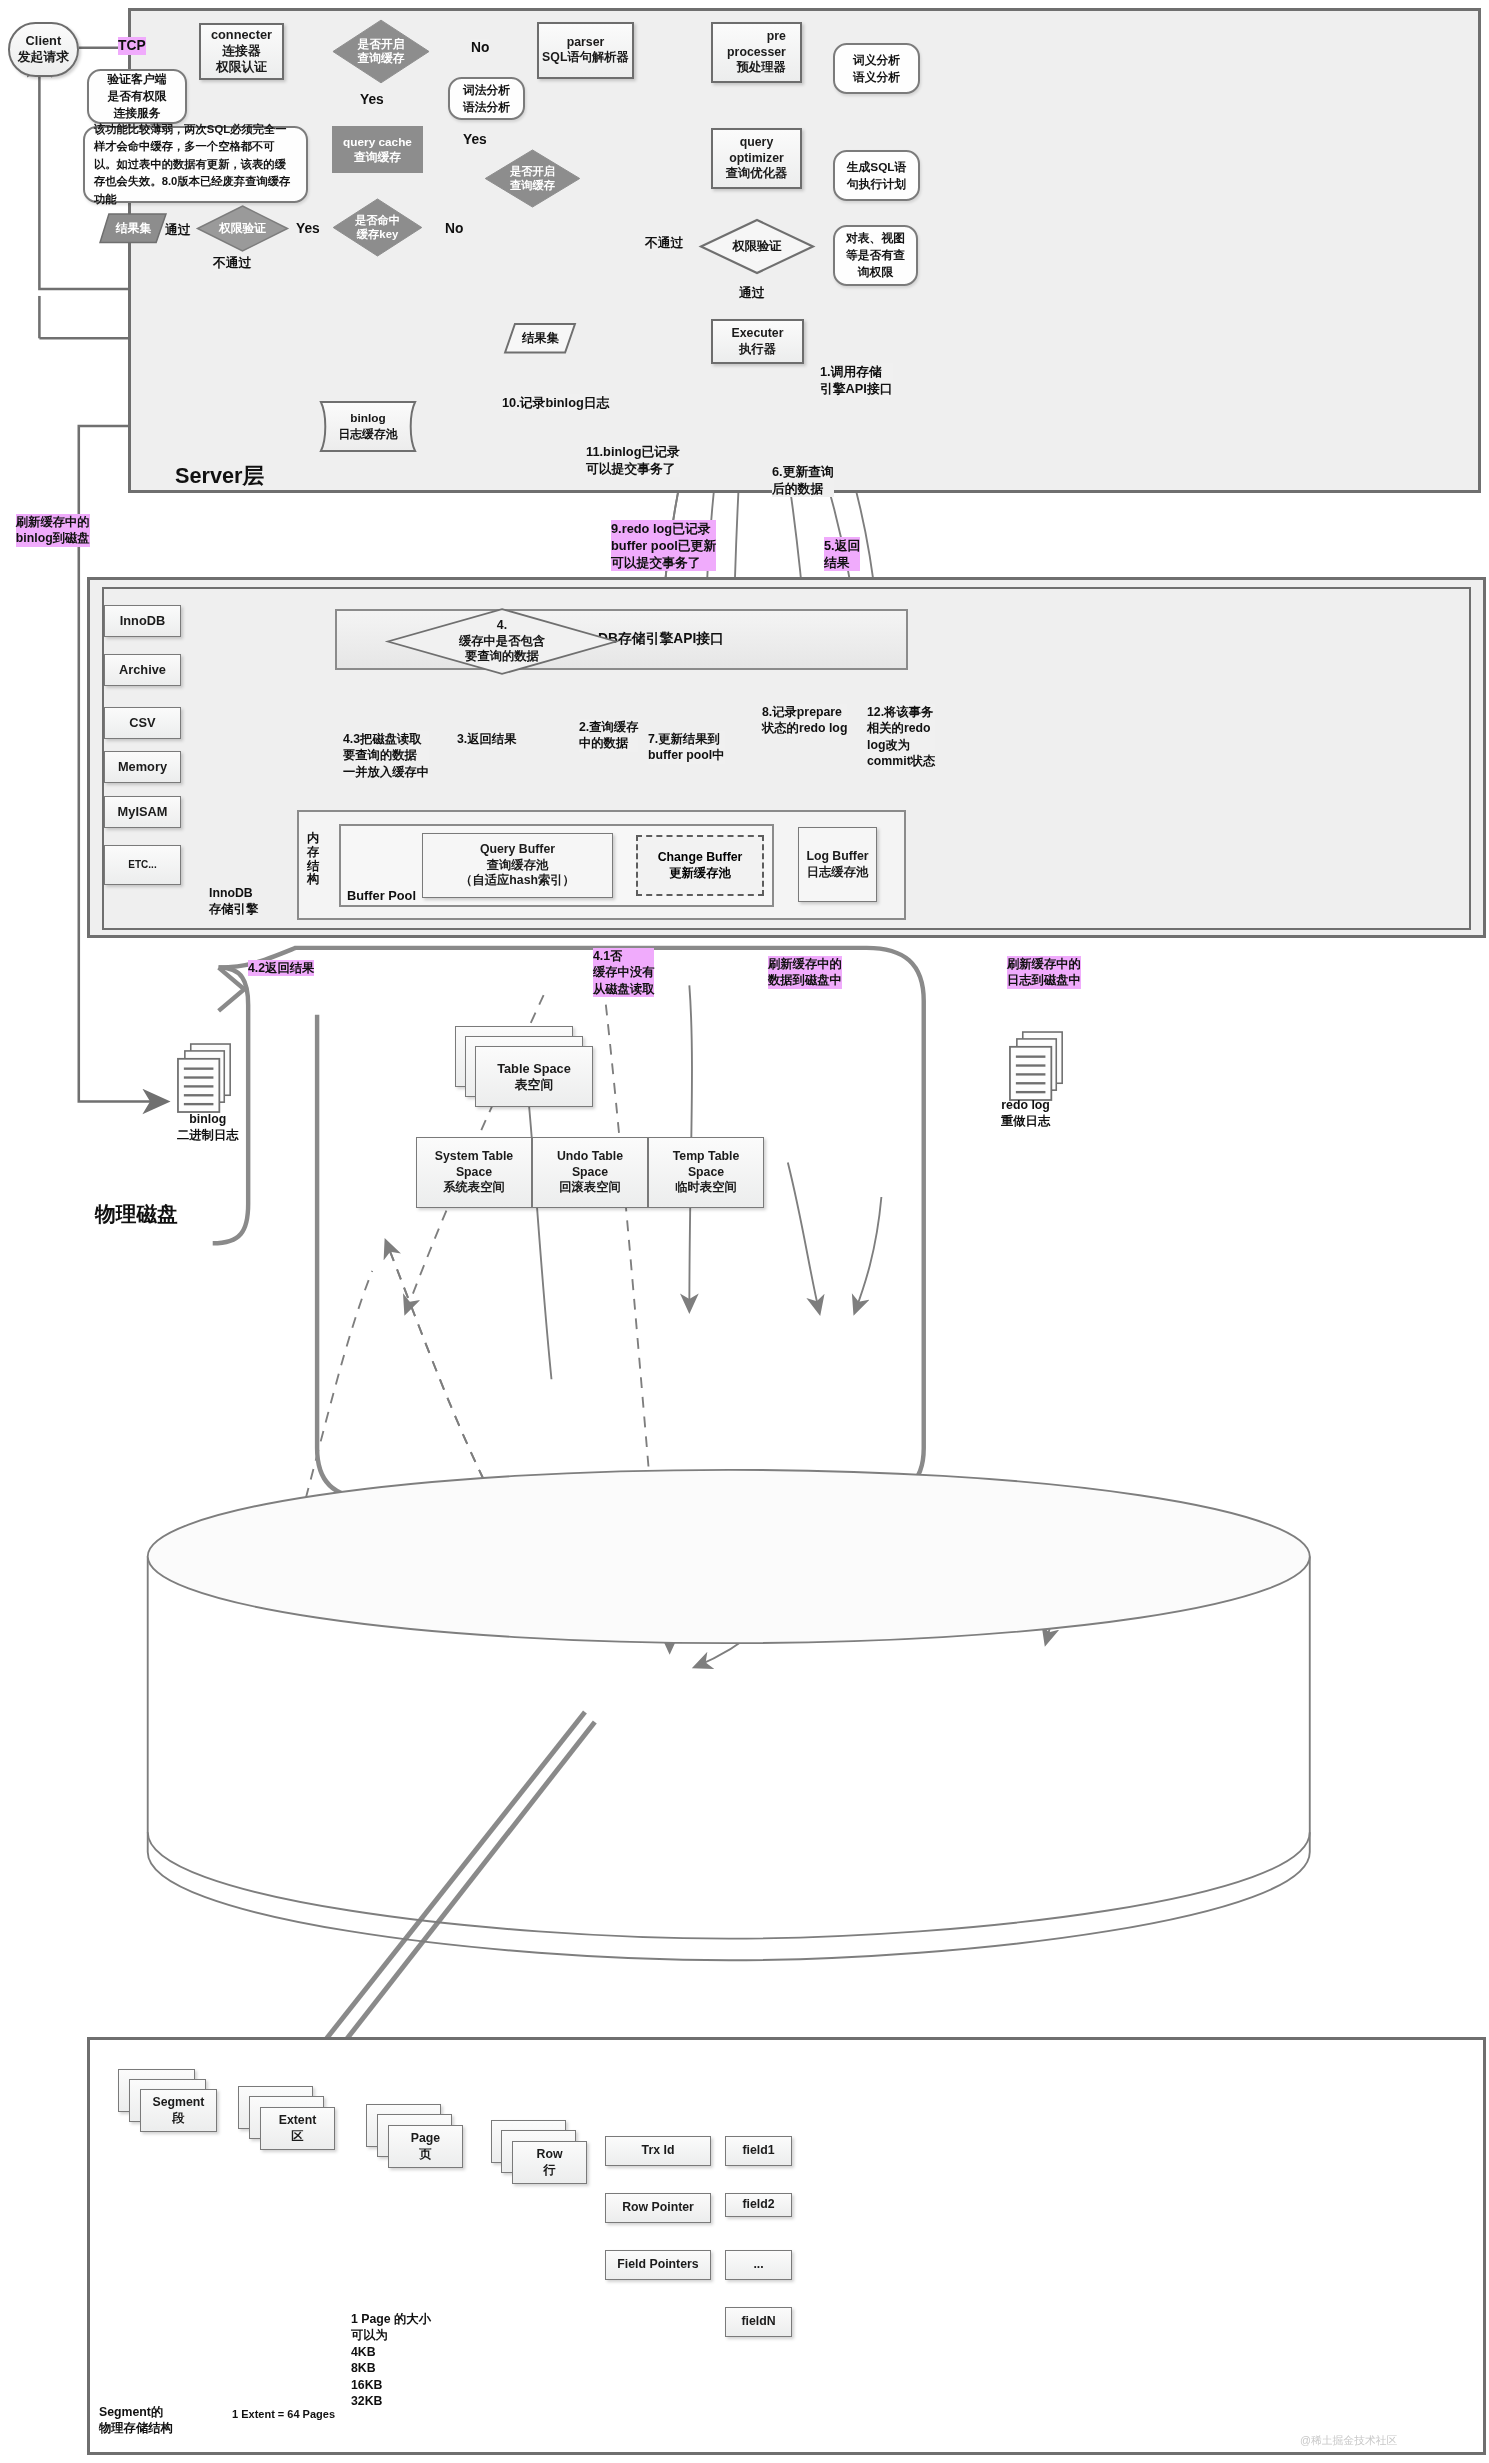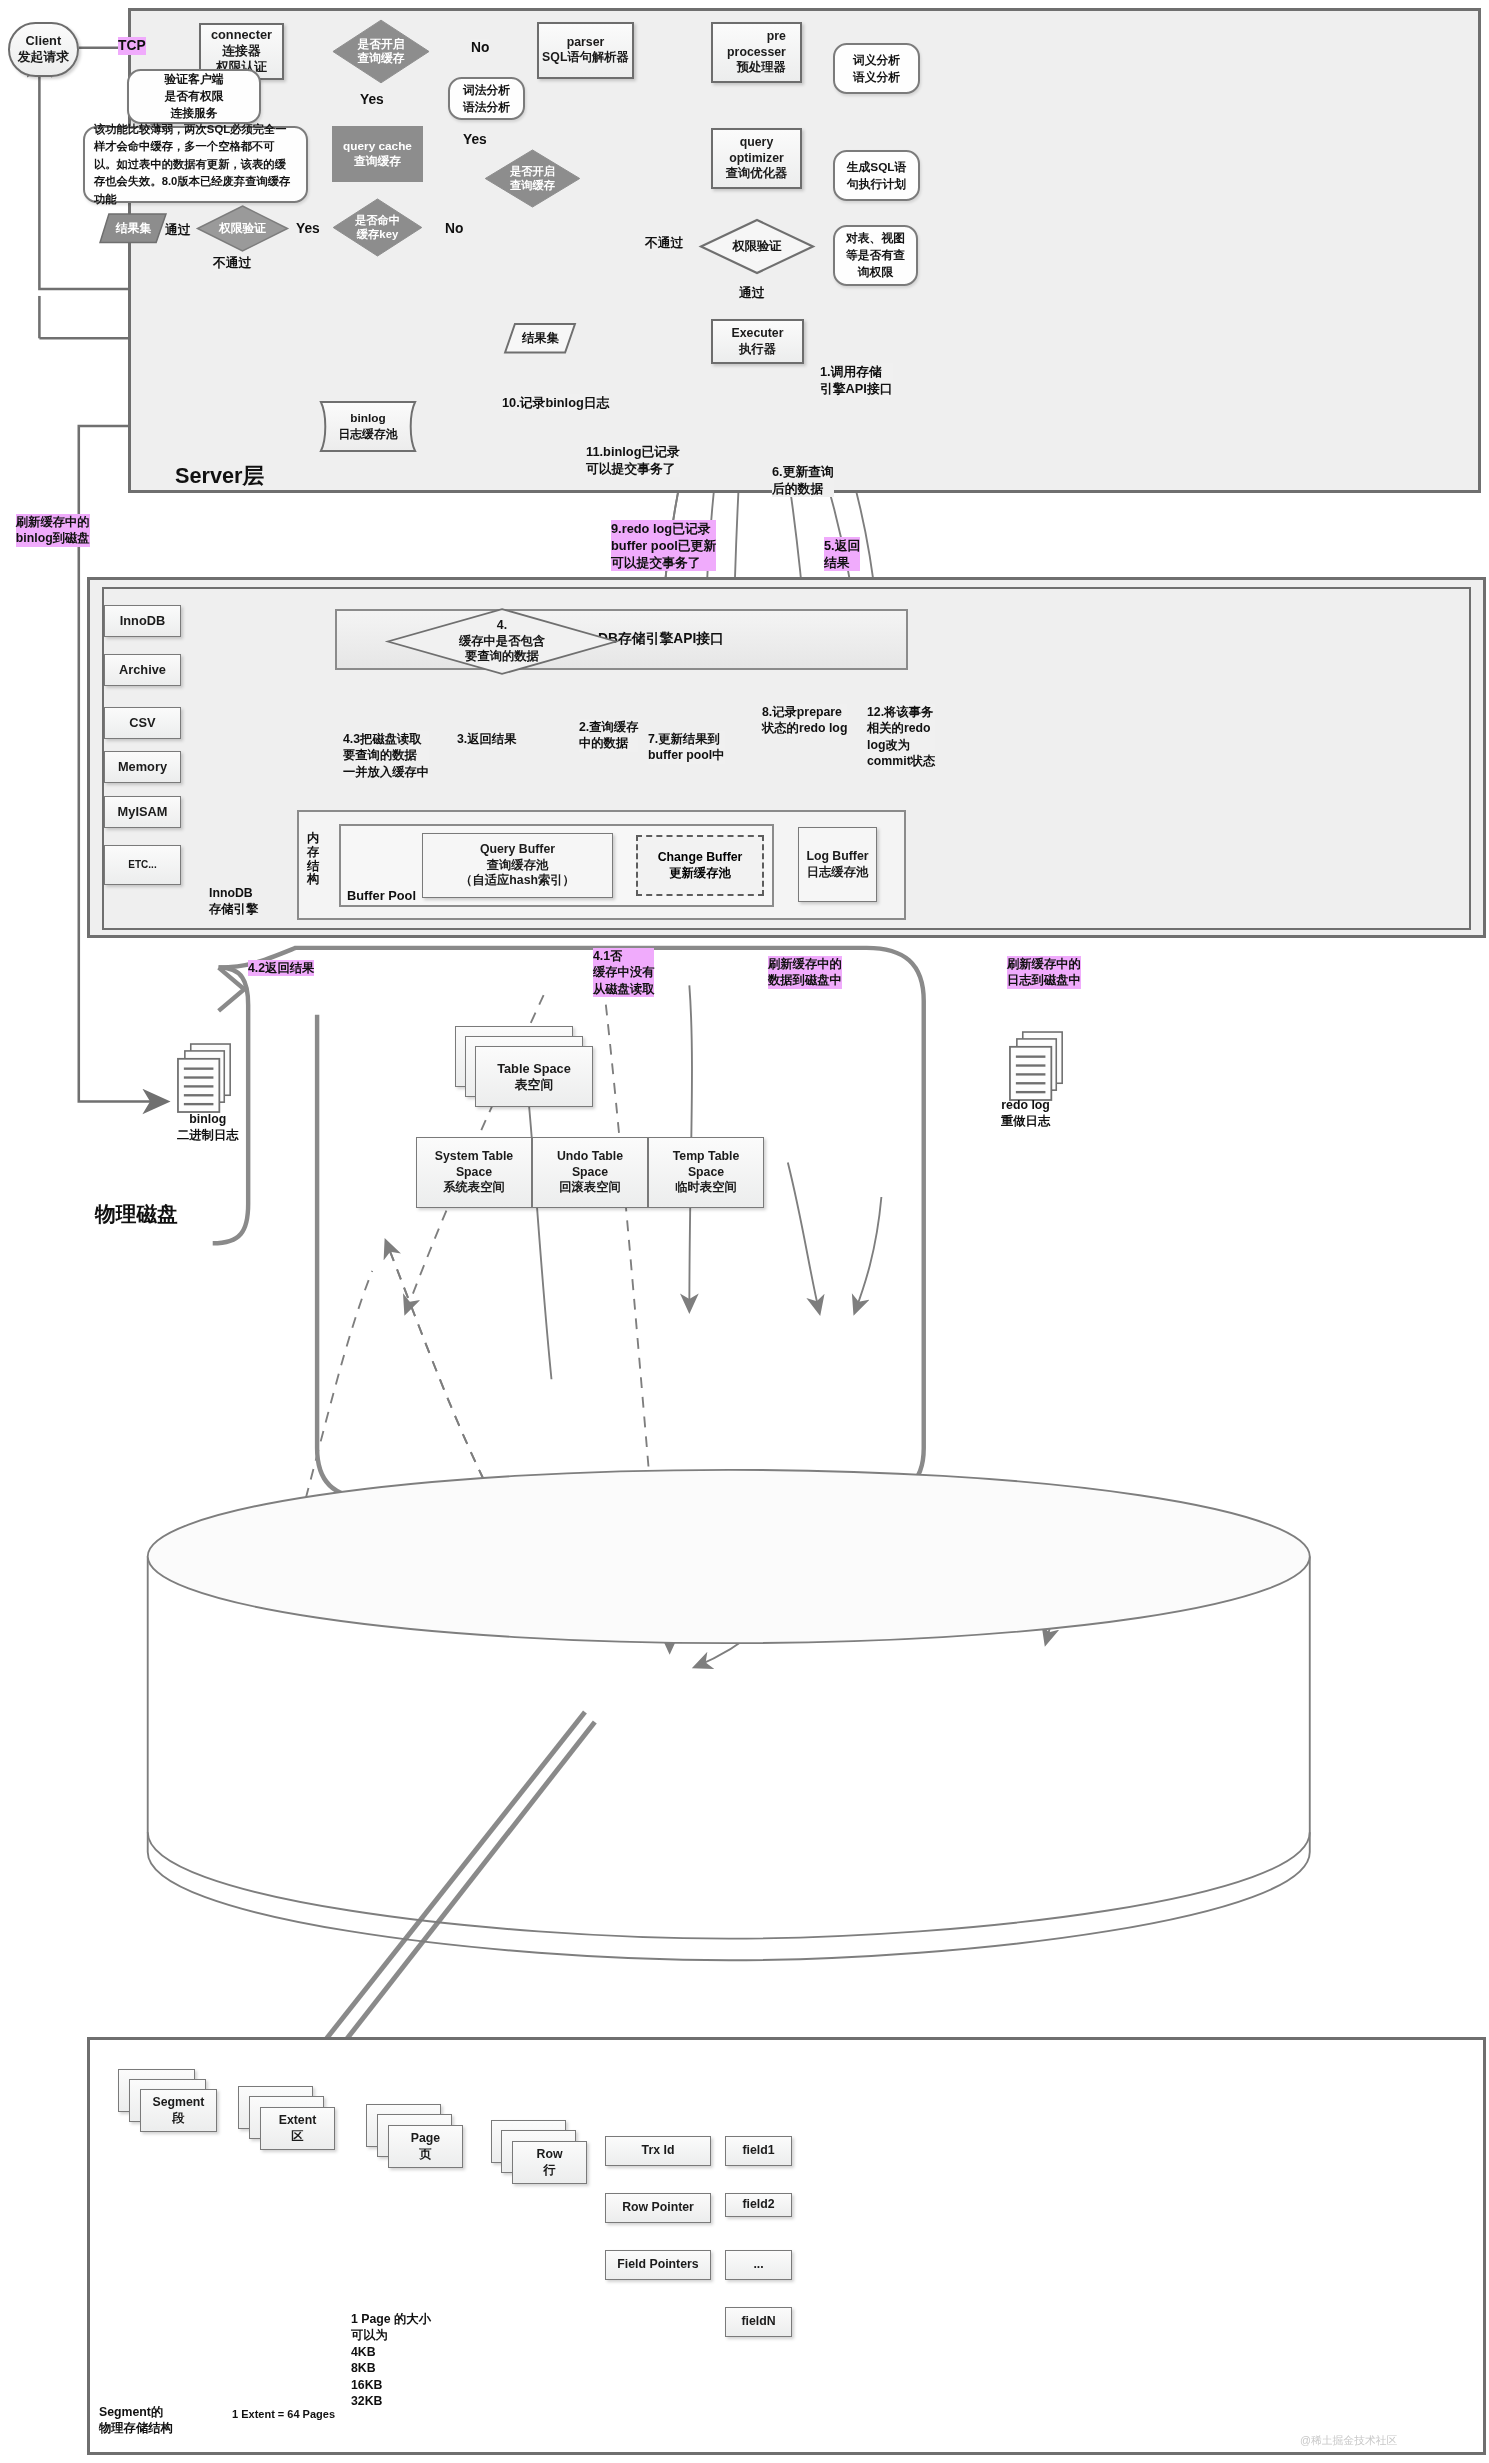--- a/index.html
+++ b/index.html
@@ -177,35 +177,35 @@
   <div class="abs panel-title" style="left:175px;top:461px;font-size:21.7px;">Server层</div>
 
   <div class="abs box" style="left:7.9px;top:21.7px;width:71px;height:55px;border-radius:27.6px;font-size:12.8px;white-space:pre-line;">Client
 发起请求</div>
 
   <div class="lbl onwhite" style="left:118px;top:37px;font-size:13.8px;">TCP</div>
 
   <div class="abs box" style="left:199px;top:22.7px;width:85px;height:57px;font-size:12.8px;white-space:pre-line;">connecter
 连接器
 权限认证</div>
-  <div class="abs callout" style="left:87px;top:69px;width:134px;height:55px;font-size:11.8px;white-space:pre-line;margin-left:40px;">验证客户端
+  <div class="abs callout" style="left:87px;top:69px;width:100px;height:55px;font-size:11.8px;white-space:pre-line;">验证客户端
 是否有权限
 连接服务</div>
 
   <div class="abs" style="left:331px;top:17.7px;width:100px;height:67px;">
     <svg width="100" height="67" viewBox="0 0 102 68">
         <polygon points="51,2 100,34 51,66 2,34" fill="#8d8d8d" stroke="#8d8d8d"></polygon>
       </svg>
     <div class="abs" style="left:0;top:0;width:100px;height:67px;display:flex;align-items:center;justify-content:center;text-align:center;color:#fff;font-size:11.8px;font-weight:bold;white-space:pre-line;line-height:1.2;">是否开启
 查询缓存</div>
   </div>
   <div class="lbl" style="left:471px;top:39px;font-size:13.8px;">No</div>
   <div class="lbl" style="left:360px;top:91px;font-size:13.8px;">Yes</div>
 
-  <div class="abs dark" style="left:332px;top:126px;width:91px;height:56px;font-size:11.8px;white-space:pre-line;">query cache
+  <div class="abs dark" style="left:332px;top:126px;width:91px;height:47px;font-size:11.8px;white-space:pre-line;">query cache
 查询缓存</div>
   <div class="abs callout" style="left:83px;top:126px;width:225px;height:77px;font-size:11.3px;padding:3.9px 8.9px;line-height:1.55;text-align:left;justify-content:flex-start;">该功能比较薄弱，两次SQL必须完全一样才会命中缓存，多一个空格都不可以。如过表中的数据有更新，该表的缓存也会失效。8.0版本已经废弃查询缓存功能</div>
 
   <div class="abs" style="left:483px;top:148px;width:99px;height:61px;">
     <svg width="99" height="61" viewBox="0 0 100 62">
         <polygon points="50,2 98,31 50,60 2,31" fill="#8d8d8d" stroke="#8d8d8d"></polygon>
       </svg>
     <div class="abs" style="left:0;top:0;width:99px;height:61px;display:flex;align-items:center;justify-content:center;text-align:center;color:#fff;font-size:11.3px;font-weight:bold;white-space:pre-line;line-height:1.2;">是否开启
 查询缓存</div>
   </div>

